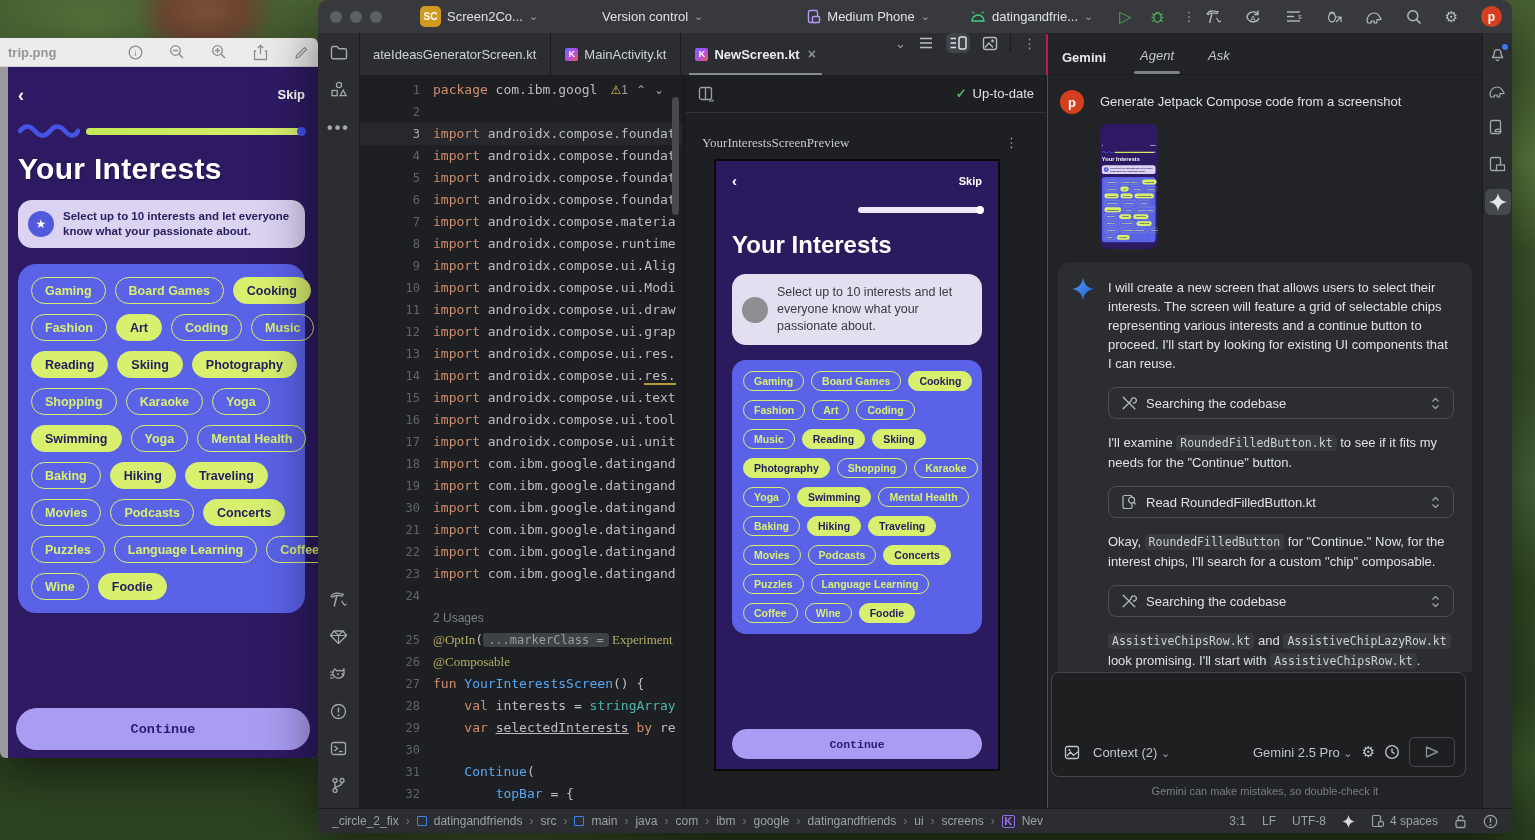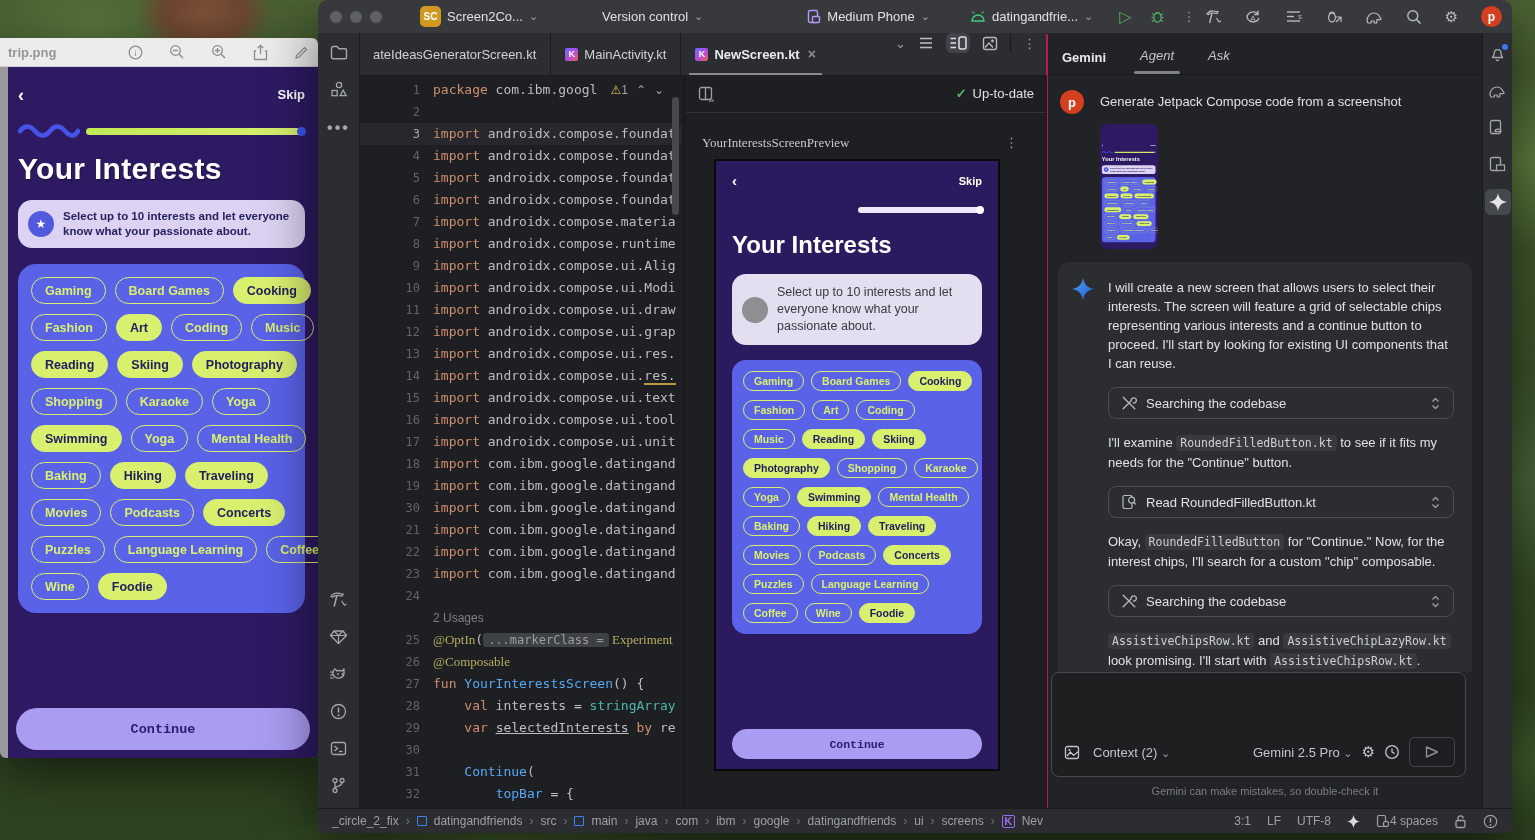--- a/index.html
+++ b/index.html
@@ -870,21 +870,21 @@
       </span>
     <span class="sb-right">
       <span>3:1</span>
       <span>LF</span>
       <span>UTF-8</span>
       <span class="ic">
           <svg width="13" height="13" viewBox="0 0 22 22">
             <path d="M11 0 C12.2 6.6 15.4 9.8 22 11 C15.4 12.2 12.2 15.4 11 22 C9.8 15.4 6.6 12.2 0 11 C6.6 9.8 9.8 6.6 11 0 Z" fill="#d6d8dc"></path>
           </svg>
         </span>
-      <span style="display:inline-flex;align-items:center;">
+      <span style="display:inline-flex;align-items:center;gap:5px">
         <span class="ic">
             <svg width="14" height="14" viewBox="0 0 14 14">
               <rect x="1.5" y="1.5" width="8" height="11" rx="1.4" fill="none" stroke="#9da0a8" stroke-width="1.2"></rect>
               <circle cx="10" cy="10" r="2.6" fill="#2b2d30" stroke="#9da0a8" stroke-width="1.1"></circle>
             </svg>
           </span>
         <span>4 spaces</span>
       </span>
       <span class="ic">
           <svg width="13" height="15" viewBox="0 0 13 15">

